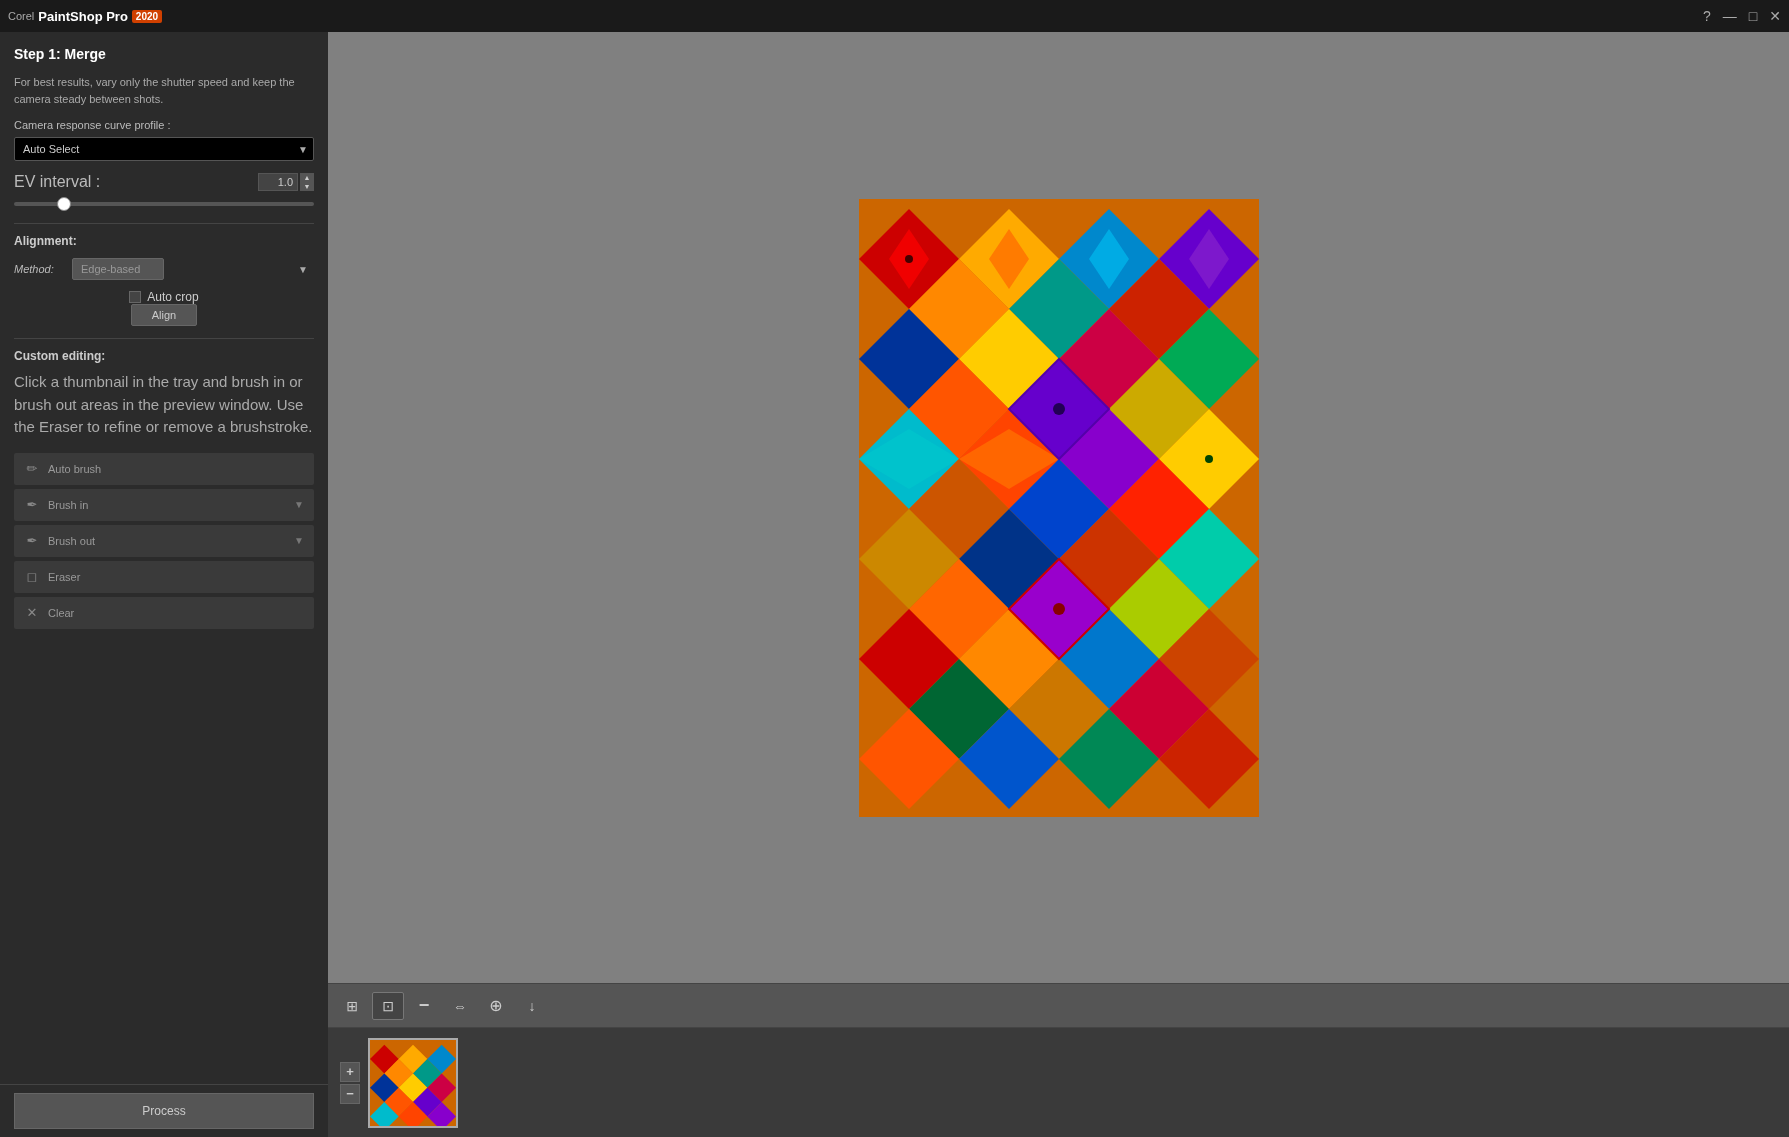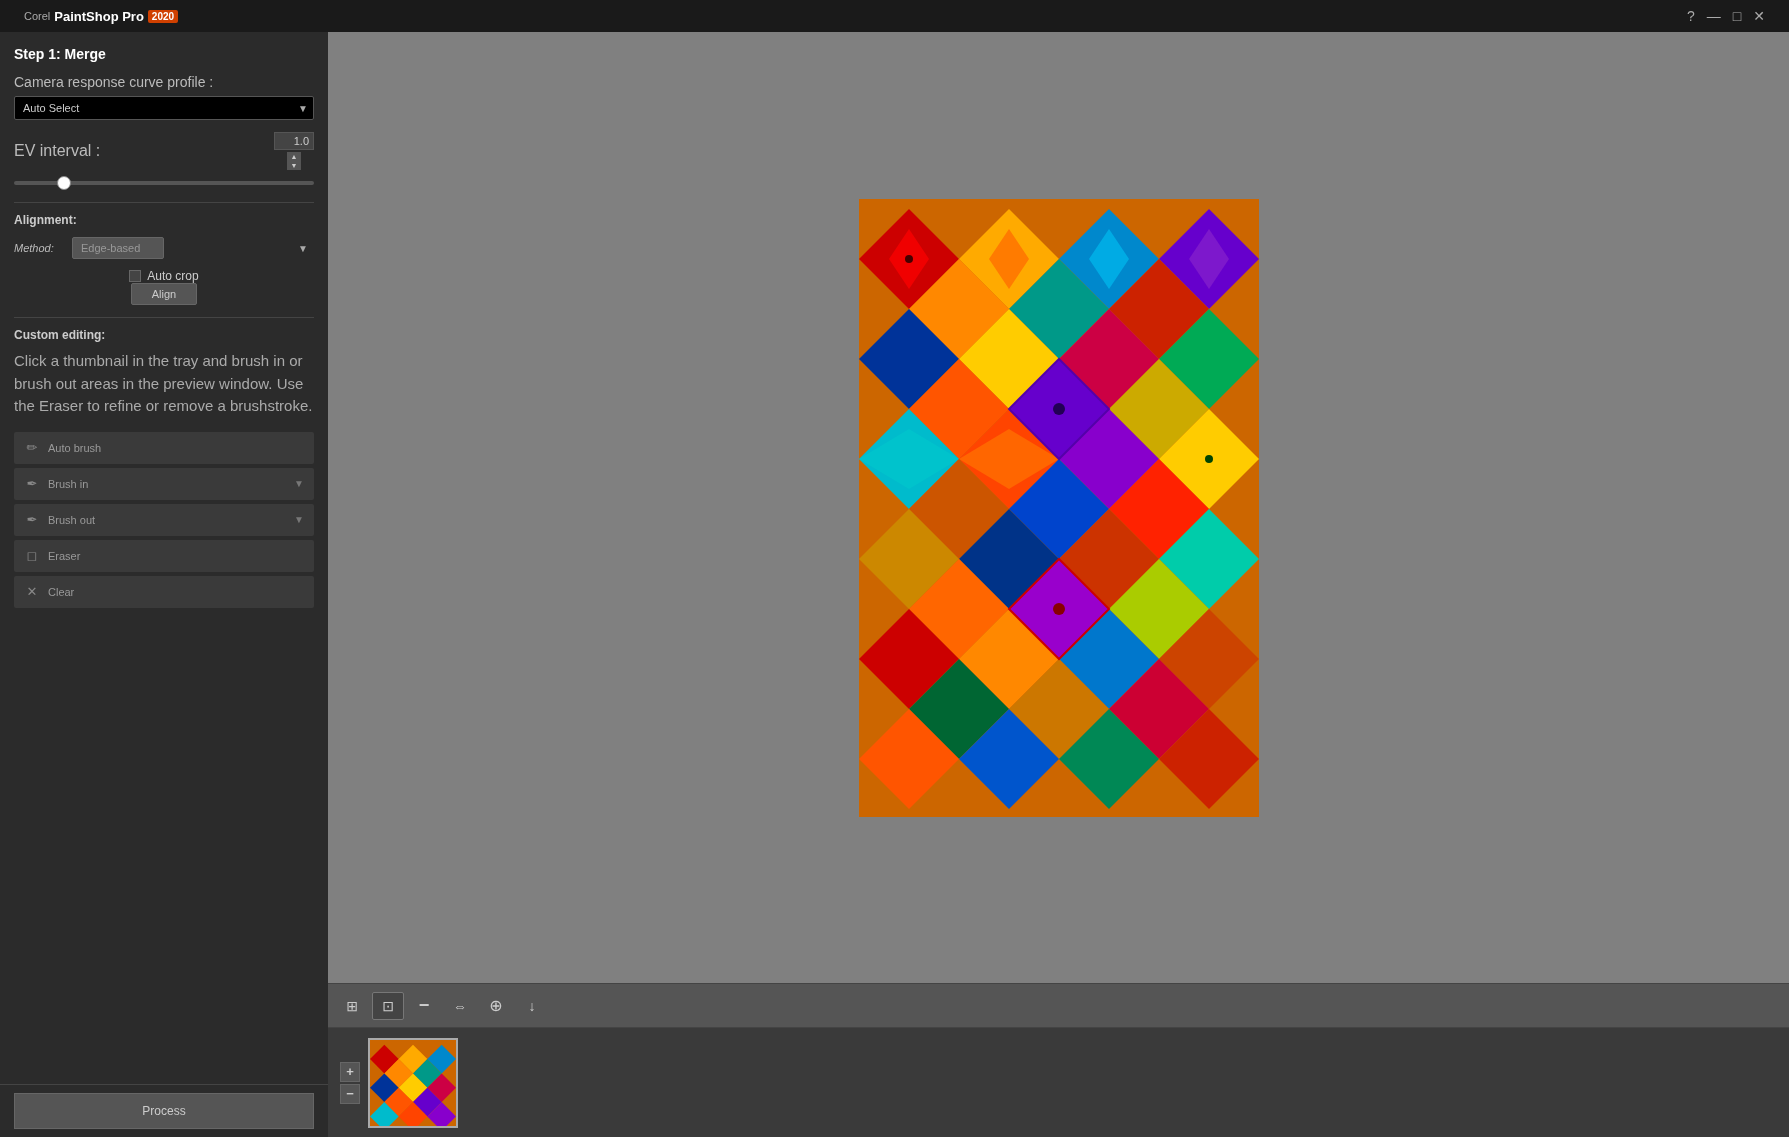--- a/index.html
+++ b/index.html
@@ -15,21 +15,21 @@
       flex-direction: column;
     }
 
     
     .titlebar {
       background: #1a1a1a;
       height: 32px;
       display: flex;
       align-items: center;
       justify-content: space-between;
-      padding: 0 24px;
+      padding: 0 8px;
       flex-shrink: 0;
     }
     .titlebar-logo {
       display: flex;
       align-items: center;
       gap: 4px;
     }
     .titlebar-logo .corel-text {
       color: #aaa;
       font-size: 11px;
@@ -100,21 +100,21 @@
 
     .description {
       color: #aaa;
       font-size: 11px;
       line-height: 1.5;
       margin-bottom: 10px;
     }
 
     .section-label {
       color: #bbb;
-      font-size: 14px;
+      font-size: 11px;
       margin-bottom: 6px;
       margin-top: 12px;
     }
 
     
     .dropdown-wrapper {
       position: relative;
       margin-bottom: 12px;
     }
     .dropdown-select {
@@ -143,21 +143,20 @@
       display: flex;
       align-items: center;
       justify-content: space-between;
       margin-bottom: 4px;
     }
     .ev-label { color: #bbb; font-size: 16px; }
     .ev-input-wrapper {
       display: flex;
       align-items: center;
       gap: 2px;
-      flex-direction: column;
     }
     .ev-value {
       background: #444;
       border: 1px solid #555;
       color: #ccc;
       width: 40px;
       padding: 2px 4px;
       font-size: 11px;
       text-align: right;
     }
@@ -479,20 +478,21 @@
   </div>
 </div>
 
 <div class="main-layout">
 
   <div class="left-panel">
     <div class="panel-content">
 
       <div class="step-title">Step 1: Merge</div>
 
+      <div class="description">For best results, vary only the shutter speed and keep the camera steady between shots.</div>
 
       <div class="section-label">Camera response curve profile :</div>
       <div class="dropdown-wrapper">
         <select class="dropdown-select">
           <option>Auto Select</option>
         </select>
         <span class="dropdown-arrow">▼</span>
       </div>
 
       <div class="ev-row">

